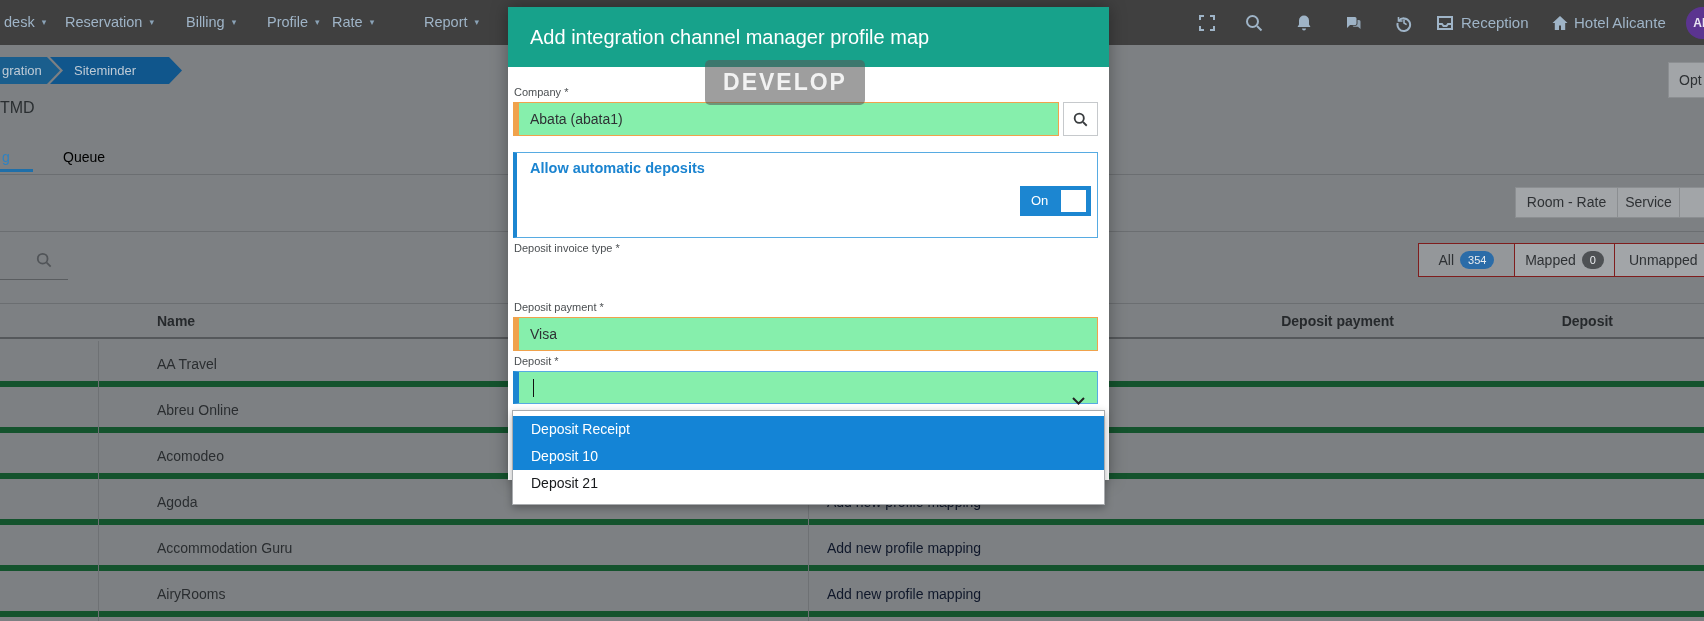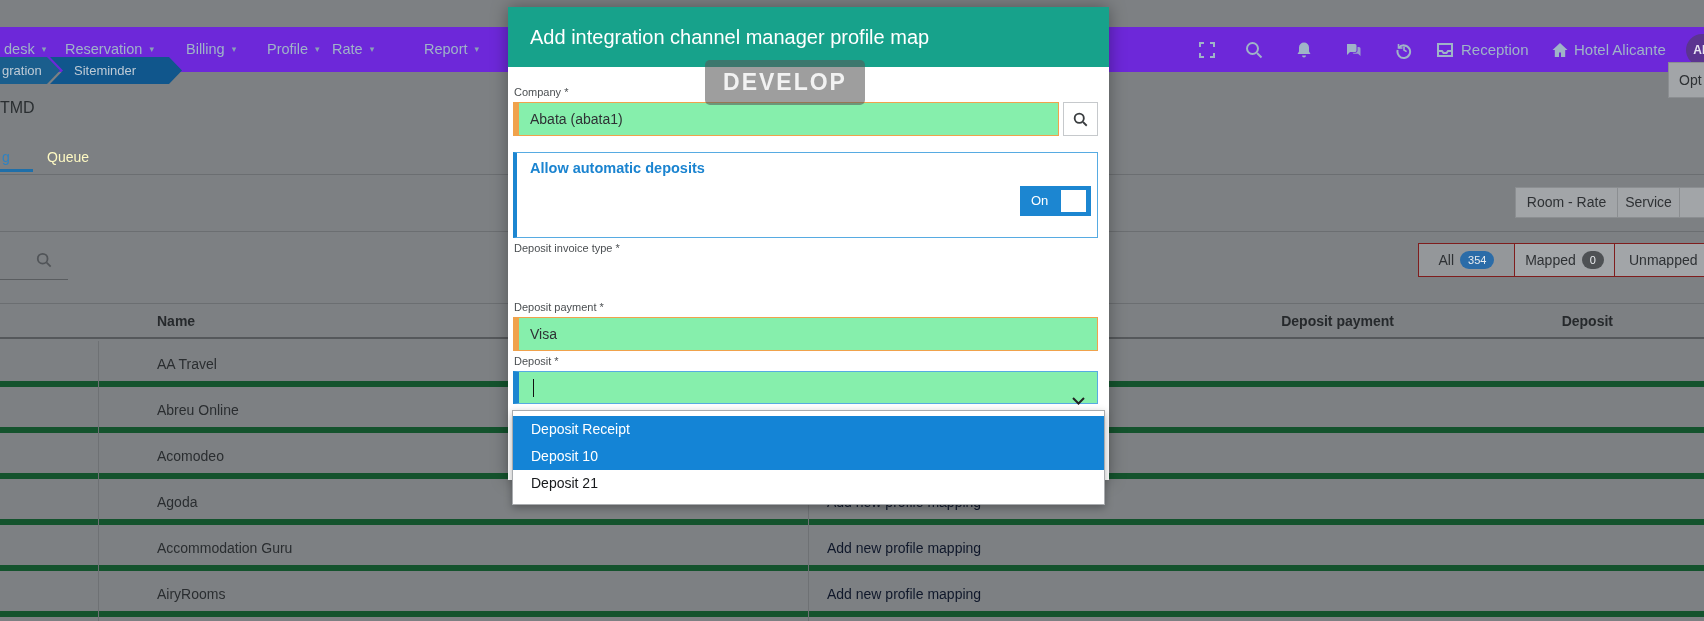--- a/index.html
+++ b/index.html
@@ -1,38 +1,38 @@
 <!DOCTYPE html>
 <html><head>
 <meta charset="utf-8">
 <style>
   * { margin:0; padding:0; box-sizing:border-box; }
   body { font-family:"Liberation Sans", sans-serif; background:#55585b; }
   .canvas { position:relative; width:1704px; height:621px; overflow:hidden; background:#7d8083; }
 
   
-  .topbar { position:absolute; left:0; top:0; width:1704px; height:45px; background:#6d28d9;margin-top:27px; }
+  .topbar { position:absolute; left:0; top:0; width:1704px; height:45px; background:#404040; }
   .nav-item { position:absolute; top:0; height:45px; line-height:45px; color:#9fb4c7; font-size:14.5px; cursor:pointer; white-space:nowrap; }
   .nav-item::after { content:"▾"; font-size:9px; margin-left:7px; vertical-align:2px; color:#8aa2b6; }
   .tb-icon { position:absolute; top:14px; width:18px; height:18px; color:#9fb4c7; cursor:pointer; }
   .tb-icon svg { width:100%; height:100%; display:block; }
   .tb-label { position:absolute; top:0; height:45px; line-height:45px; color:#9fb4c7; font-size:15px; cursor:pointer; }
   .avatar { position:absolute; left:1686px; top:7px; width:32px; height:32px; border-radius:50%; background:#5b3490; color:#e8e4f2; font-size:12px; font-weight:700; text-align:center; line-height:32px; cursor:pointer; }
 
   
   .crumb { position:absolute; top:57px; height:27px; line-height:27px; font-size:13px; color:#bfcbd6; padding-left:14px; cursor:pointer; }
   .crumb-1 { left:-16px; width:76px; background:#1a5e8d; clip-path:polygon(0 0, calc(100% - 13px) 0, 100% 50%, calc(100% - 13px) 100%, 0 100%); padding-left:18px; }
   .crumb-2 { left:50px; width:132px; background:#10568c; clip-path:polygon(0 0, calc(100% - 13px) 0, 100% 50%, calc(100% - 13px) 100%, 0 100%, 13px 50%); padding-left:24px; }
 
   .page-title { position:absolute; left:0; top:99px; font-size:16px; color:#2a2e31; }
 
   
   .tab { position:absolute; top:149px; font-size:14px; cursor:pointer; }
   .tab.active { color:#2e82c2; }
-  .tab.idle { color:#fef9c3; }
+  .tab.idle { color:#000000;margin-left:16px; }
   .tab-underline { position:absolute; left:0; top:169px; width:33px; height:3px; background:#1f6fa9; }
   .hline { position:absolute; left:0; width:1704px; height:1px; background:#6b6e71; }
 
   
   .search-line { position:absolute; left:0; top:279px; width:68px; height:1px; background:#5a5d60; cursor:text; }
   .search-glyph { position:absolute; left:36px; top:252px; width:16px; height:16px; color:#515458; }
   .search-glyph svg { width:100%; height:100%; }
 
   
   .grp-btn { position:absolute; top:187px; height:31px; line-height:29px; text-align:center; background:#a2a5a8; border:1px solid #8b8e91; color:#2e3134; font-size:14px; cursor:pointer; }

